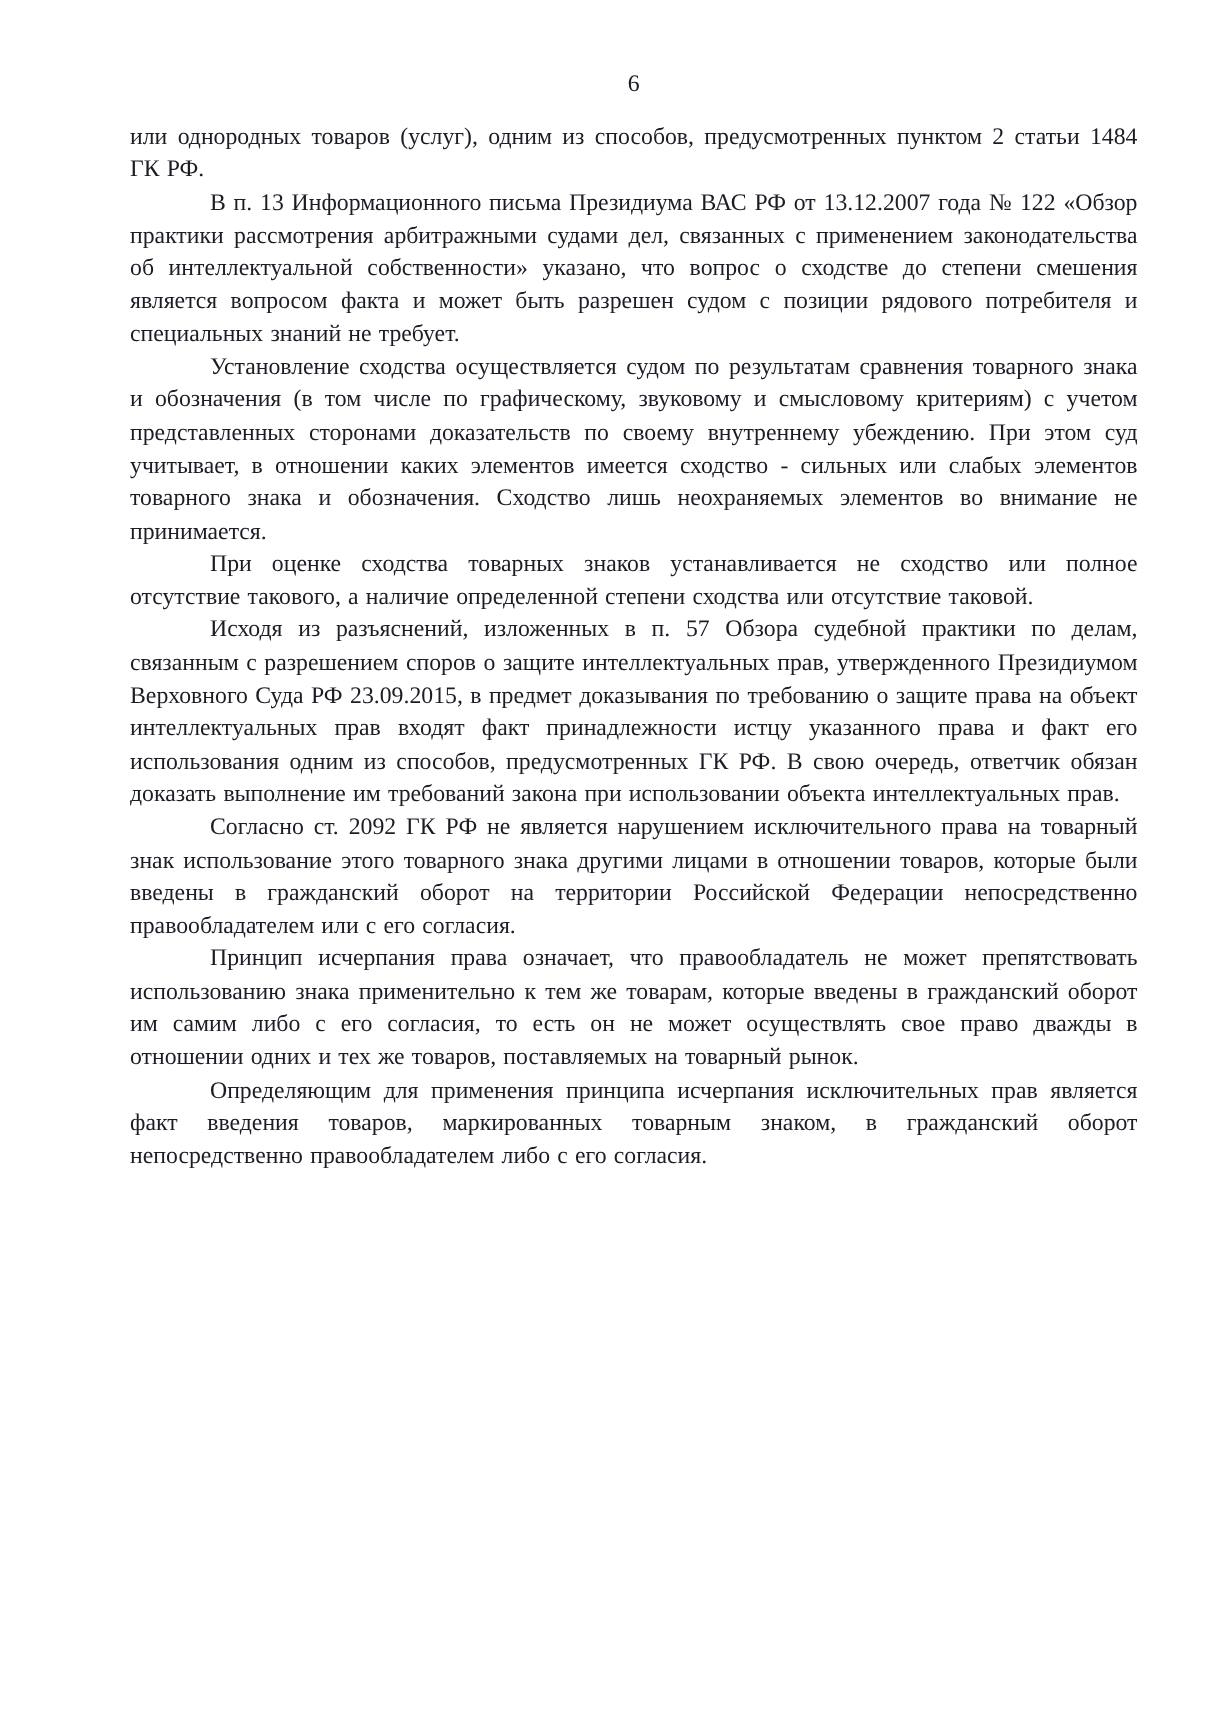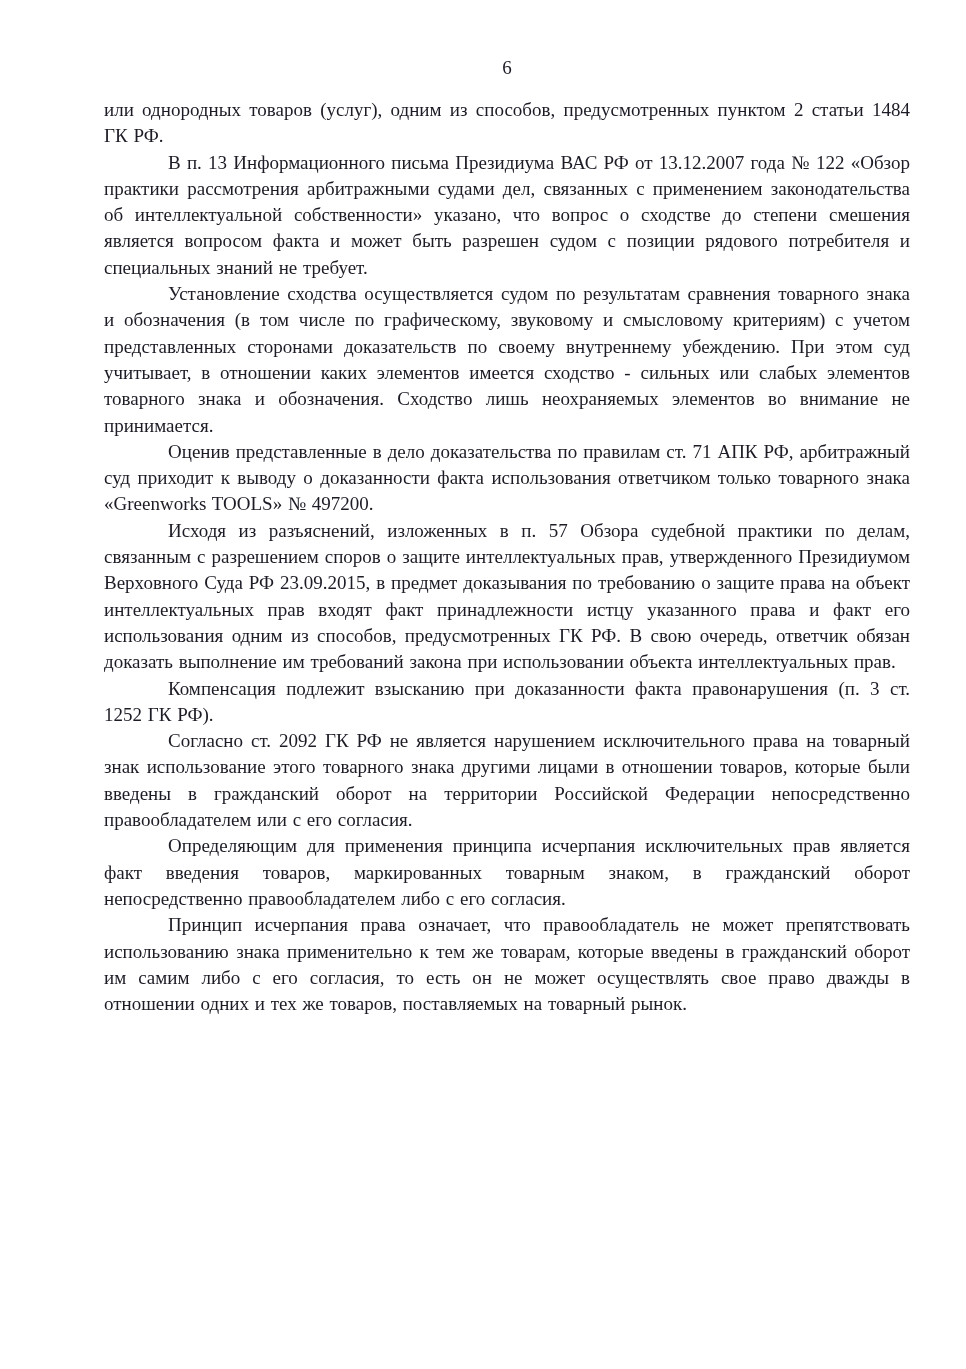--- a/index.html
+++ b/index.html
@@ -47,19 +47,18 @@
 </style>
 </head>
 <body>
 
 <div class="page-number">6</div>
 
 <div class="doc-body">
     <p class="para no-indent">или однородных товаров (услуг), одним из способов, предусмотренных пунктом 2 статьи 1484 ГК РФ.</p>
     <p class="para">В п. 13 Информационного письма Президиума ВАС РФ от 13.12.2007 года № 122 «Обзор практики рассмотрения арбитражными судами дел, связанных с применением законодательства об интеллектуальной собственности» указано, что вопрос о сходстве до степени смешения является вопросом факта и может быть разрешен судом с позиции рядового потребителя и специальных знаний не требует.</p>
     <p class="para">Установление сходства осуществляется судом по результатам сравнения товарного знака и обозначения (в том числе по графическому, звуковому и смысловому критериям) с учетом представленных сторонами доказательств по своему внутреннему убеждению. При этом суд учитывает, в отношении каких элементов имеется сходство - сильных или слабых элементов товарного знака и обозначения. Сходство лишь неохраняемых элементов во внимание не принимается.</p>
-    <p class="para">Оценив представленные в дело доказательства по правилам ст. 71 АПК РФ, арбитражный суд приходит к выводу о доказанности факта использования ответчиком только товарного знака «Greenworks TOOLS» № 497200.</p>
+    <p class="para">При оценке сходства товарных знаков устанавливается не сходство или полное отсутствие такового, а наличие определенной степени сходства или отсутствие таковой.</p>
     <p class="para">Исходя из разъяснений, изложенных в п. 57 Обзора судебной практики по делам, связанным с разрешением споров о защите интеллектуальных прав, утвержденного Президиумом Верховного Суда РФ 23.09.2015, в предмет доказывания по требованию о защите права на объект интеллектуальных прав входят факт принадлежности истцу указанного права и факт его использования одним из способов, предусмотренных ГК РФ. В свою очередь, ответчик обязан доказать выполнение им требований закона при использовании объекта интеллектуальных прав.</p>
-    <p class="para">Компенсация подлежит взысканию при доказанности факта правонарушения (п. 3 ст. 1252 ГК РФ).</p>
     <p class="para">Согласно ст. 2092 ГК РФ не является нарушением исключительного права на товарный знак использование этого товарного знака другими лицами в отношении товаров, которые были введены в гражданский оборот на территории Российской Федерации непосредственно правообладателем или с его согласия.</p>
+    <p class="para">Принцип исчерпания права означает, что правообладатель не может препятствовать использованию знака применительно к тем же товарам, которые введены в гражданский оборот им самим либо с его согласия, то есть он не может осуществлять свое право дважды в отношении одних и тех же товаров, поставляемых на товарный рынок.</p>
     <p class="para">Определяющим для применения принципа исчерпания исключительных прав является факт введения товаров, маркированных товарным знаком, в гражданский оборот непосредственно правообладателем либо с его согласия.</p>
-    <p class="para">Принцип исчерпания права означает, что правообладатель не может препятствовать использованию знака применительно к тем же товарам, которые введены в гражданский оборот им самим либо с его согласия, то есть он не может осуществлять свое право дважды в отношении одних и тех же товаров, поставляемых на товарный рынок.</p>
   </div>
 
 </body></html>

